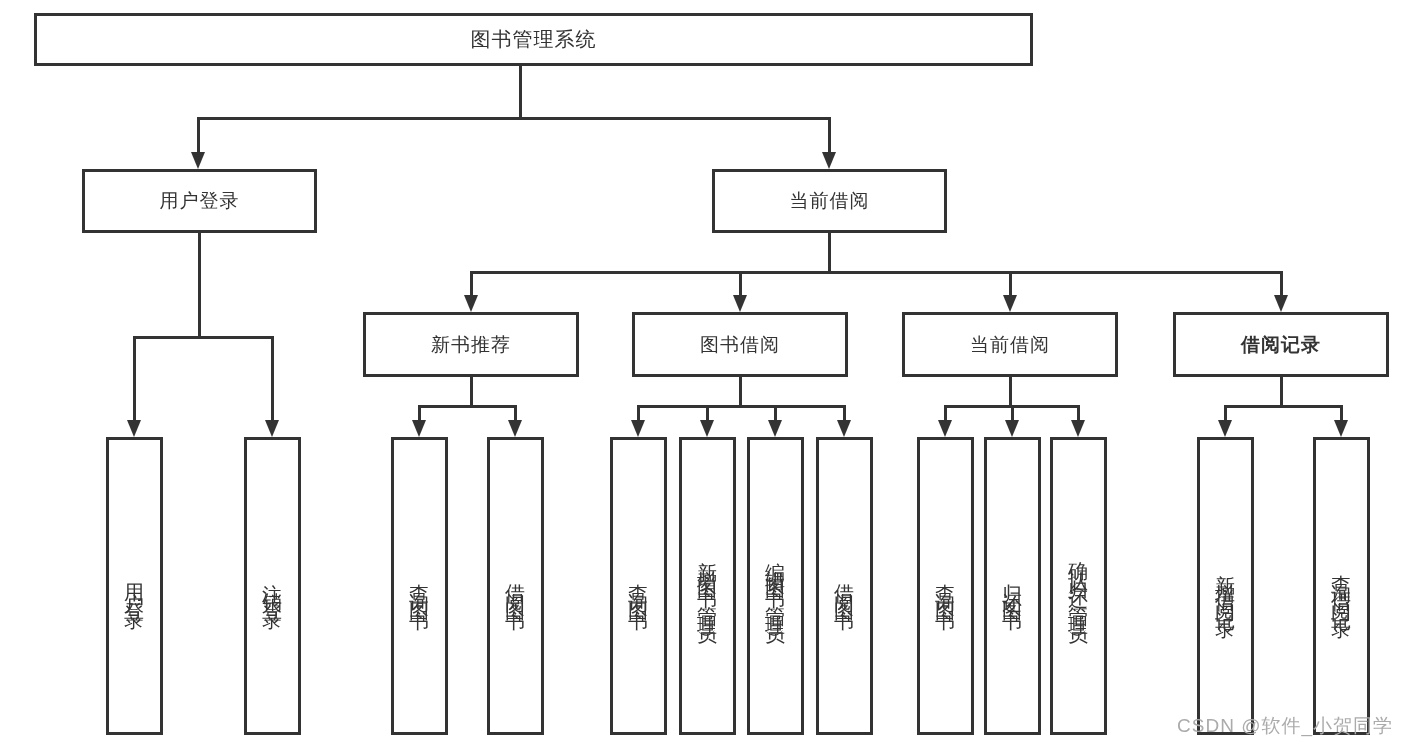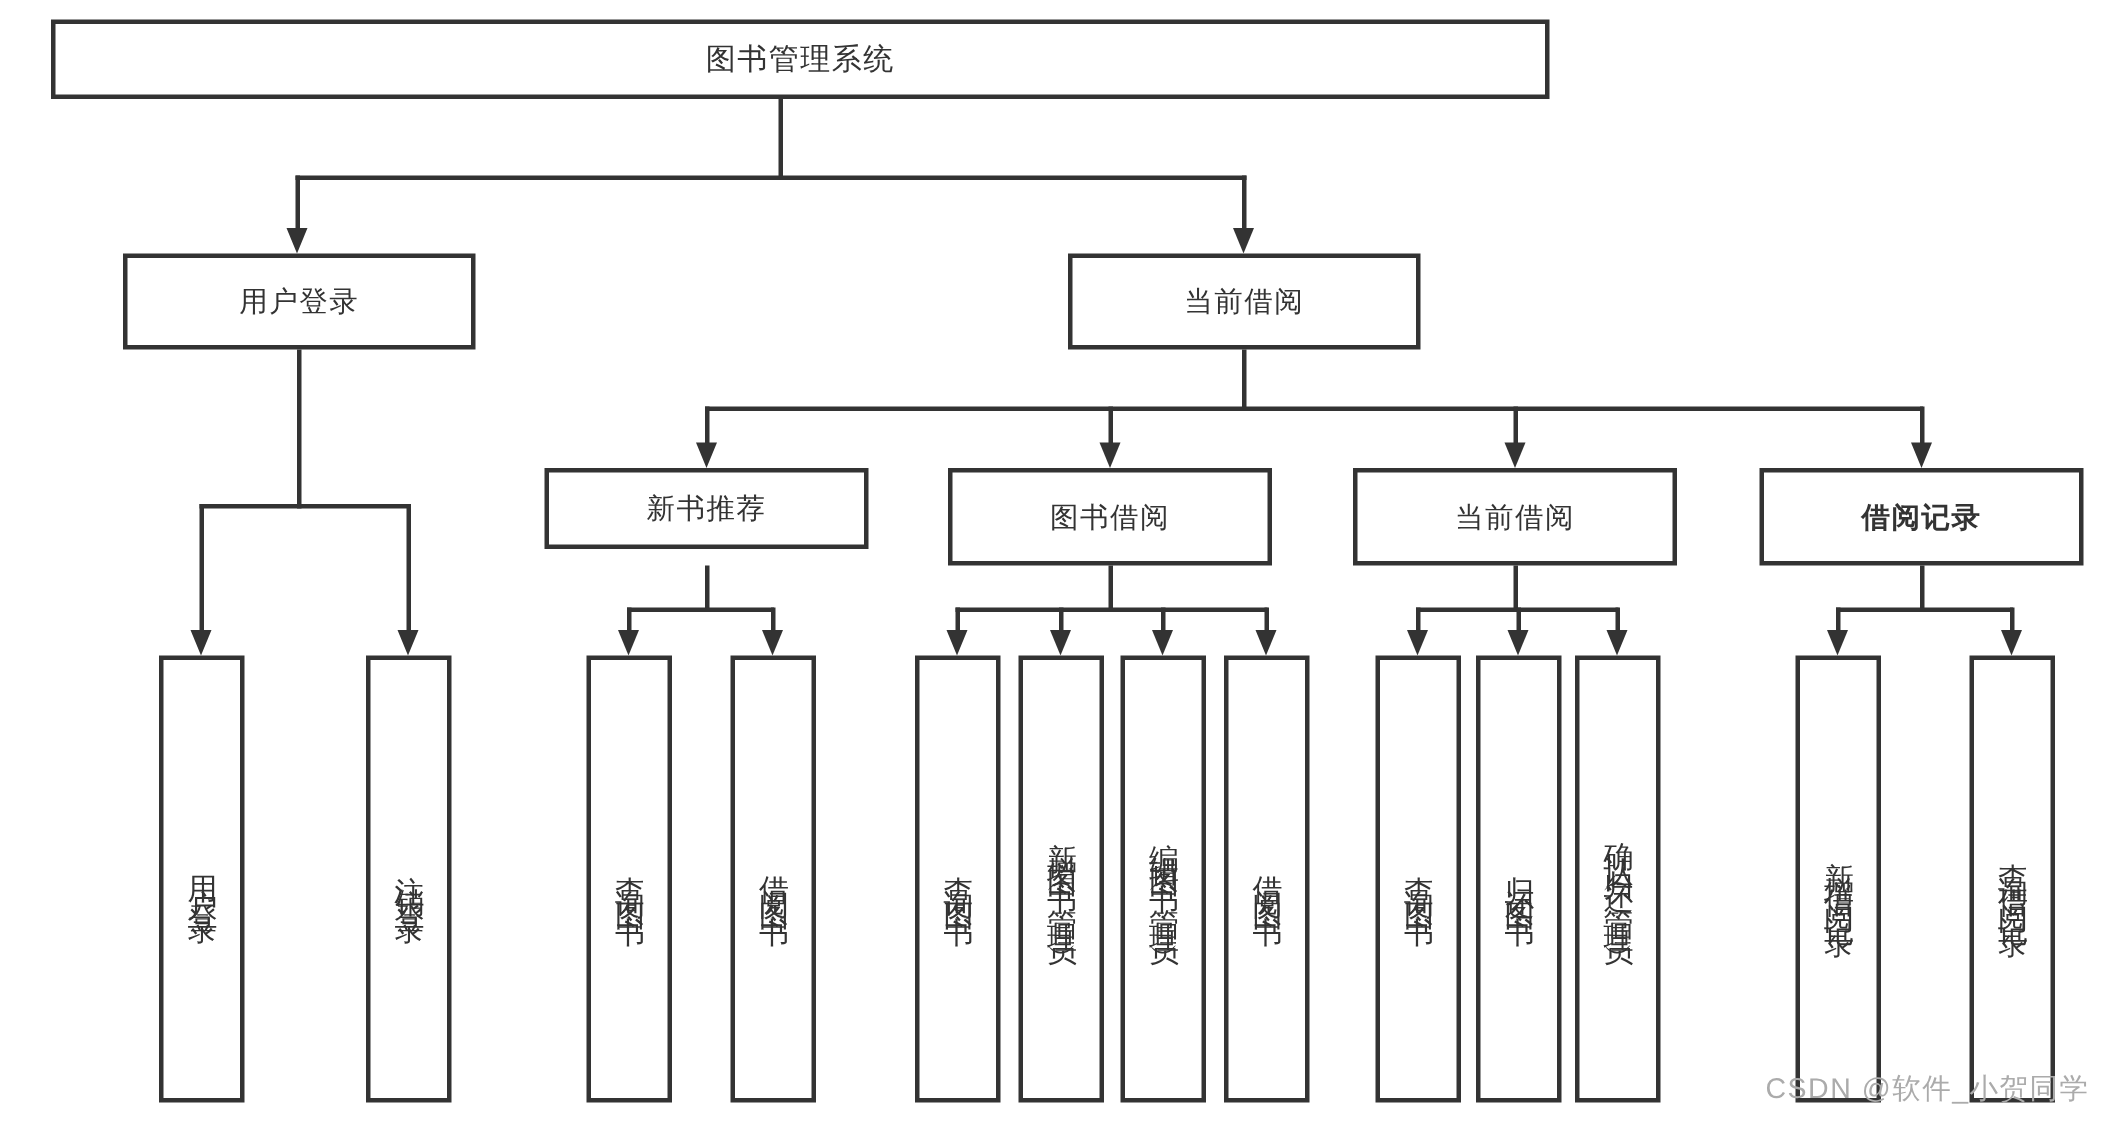--- a/index.html
+++ b/index.html
@@ -79,21 +79,21 @@
     <span class="htext">图书管理系统</span>
   </div>
 
   <div class="node lvl2" style="left:82px; top:169px; width:235px; height:64px;">
     <span class="htext">用户登录</span>
   </div>
   <div class="node lvl2" style="left:712px; top:169px; width:235px; height:64px;">
     <span class="htext">当前借阅</span>
   </div>
 
-  <div class="node lvl3" style="left:363px; top:312px; width:216px; height:54px;">
+  <div class="node lvl3" style="left:363px; top:312px; width:216px; height:65px;">
     <span class="htext">新书推荐</span>
   </div>
   <div class="node lvl3" style="left:902px; top:312px; width:216px; height:65px;">
     <span class="htext">当前借阅</span>
   </div>
   <div class="node lvl3" style="left:632px; top:312px; width:216px; height:65px;">
     <span class="htext">图书借阅</span>
   </div>
   <div class="node lvl3" style="left:1173px; top:312px; width:216px; height:65px;font-weight:bold;">
     <span class="htext">借阅记录</span>

